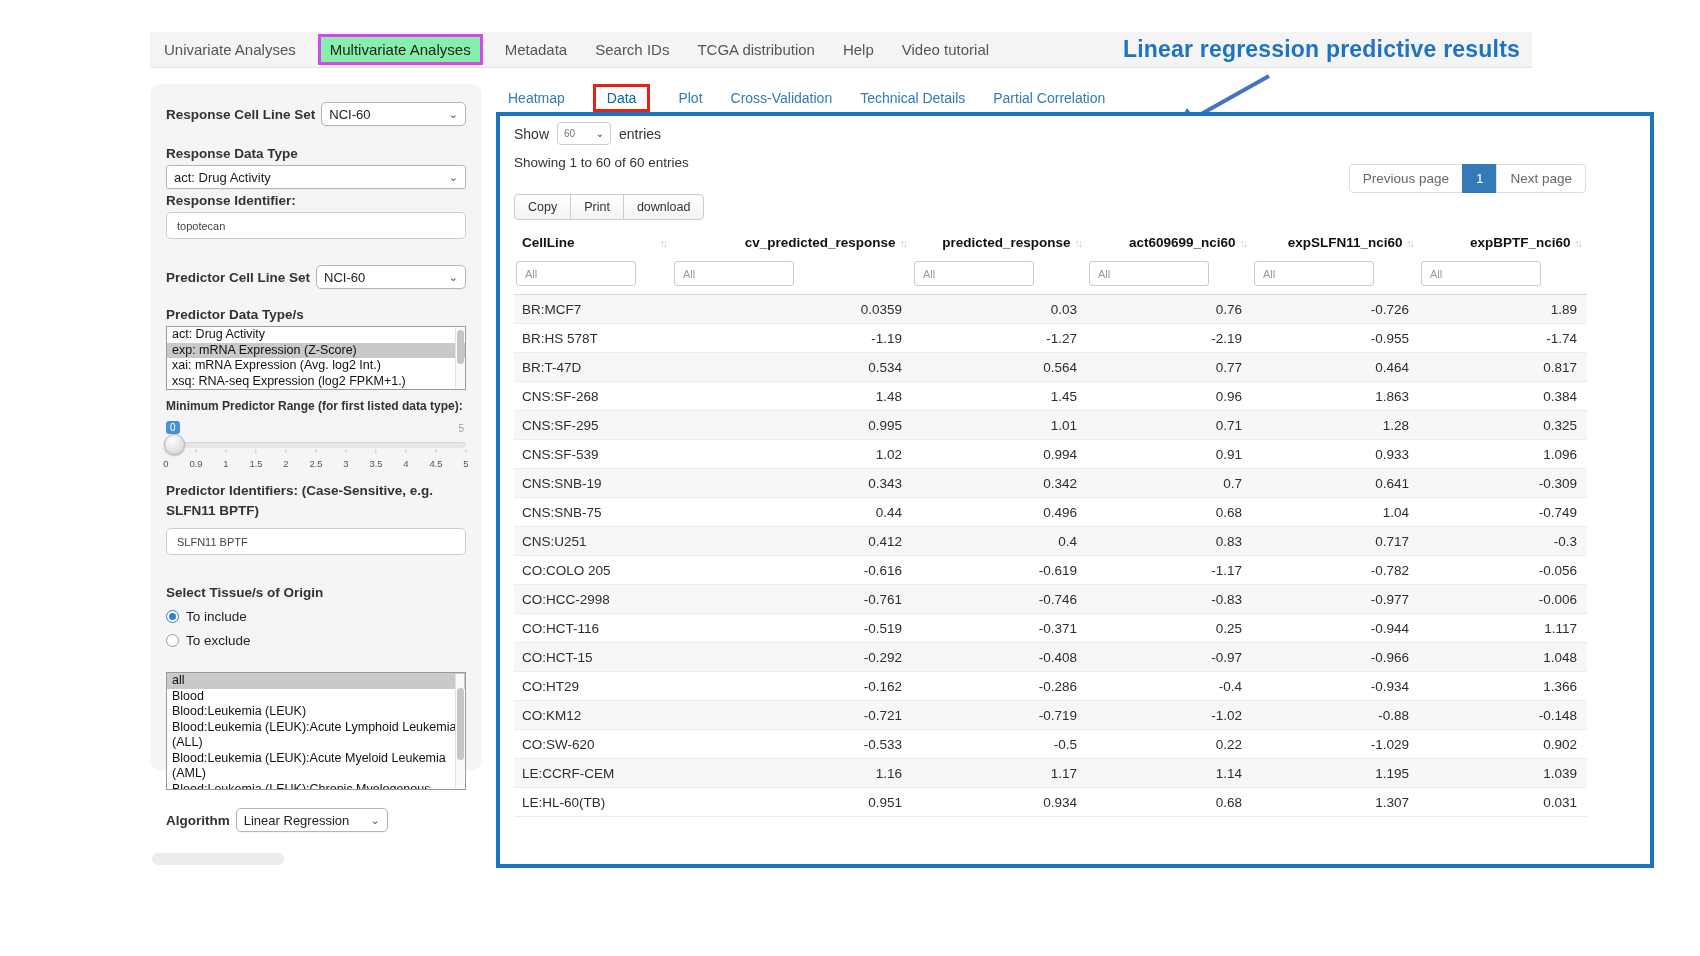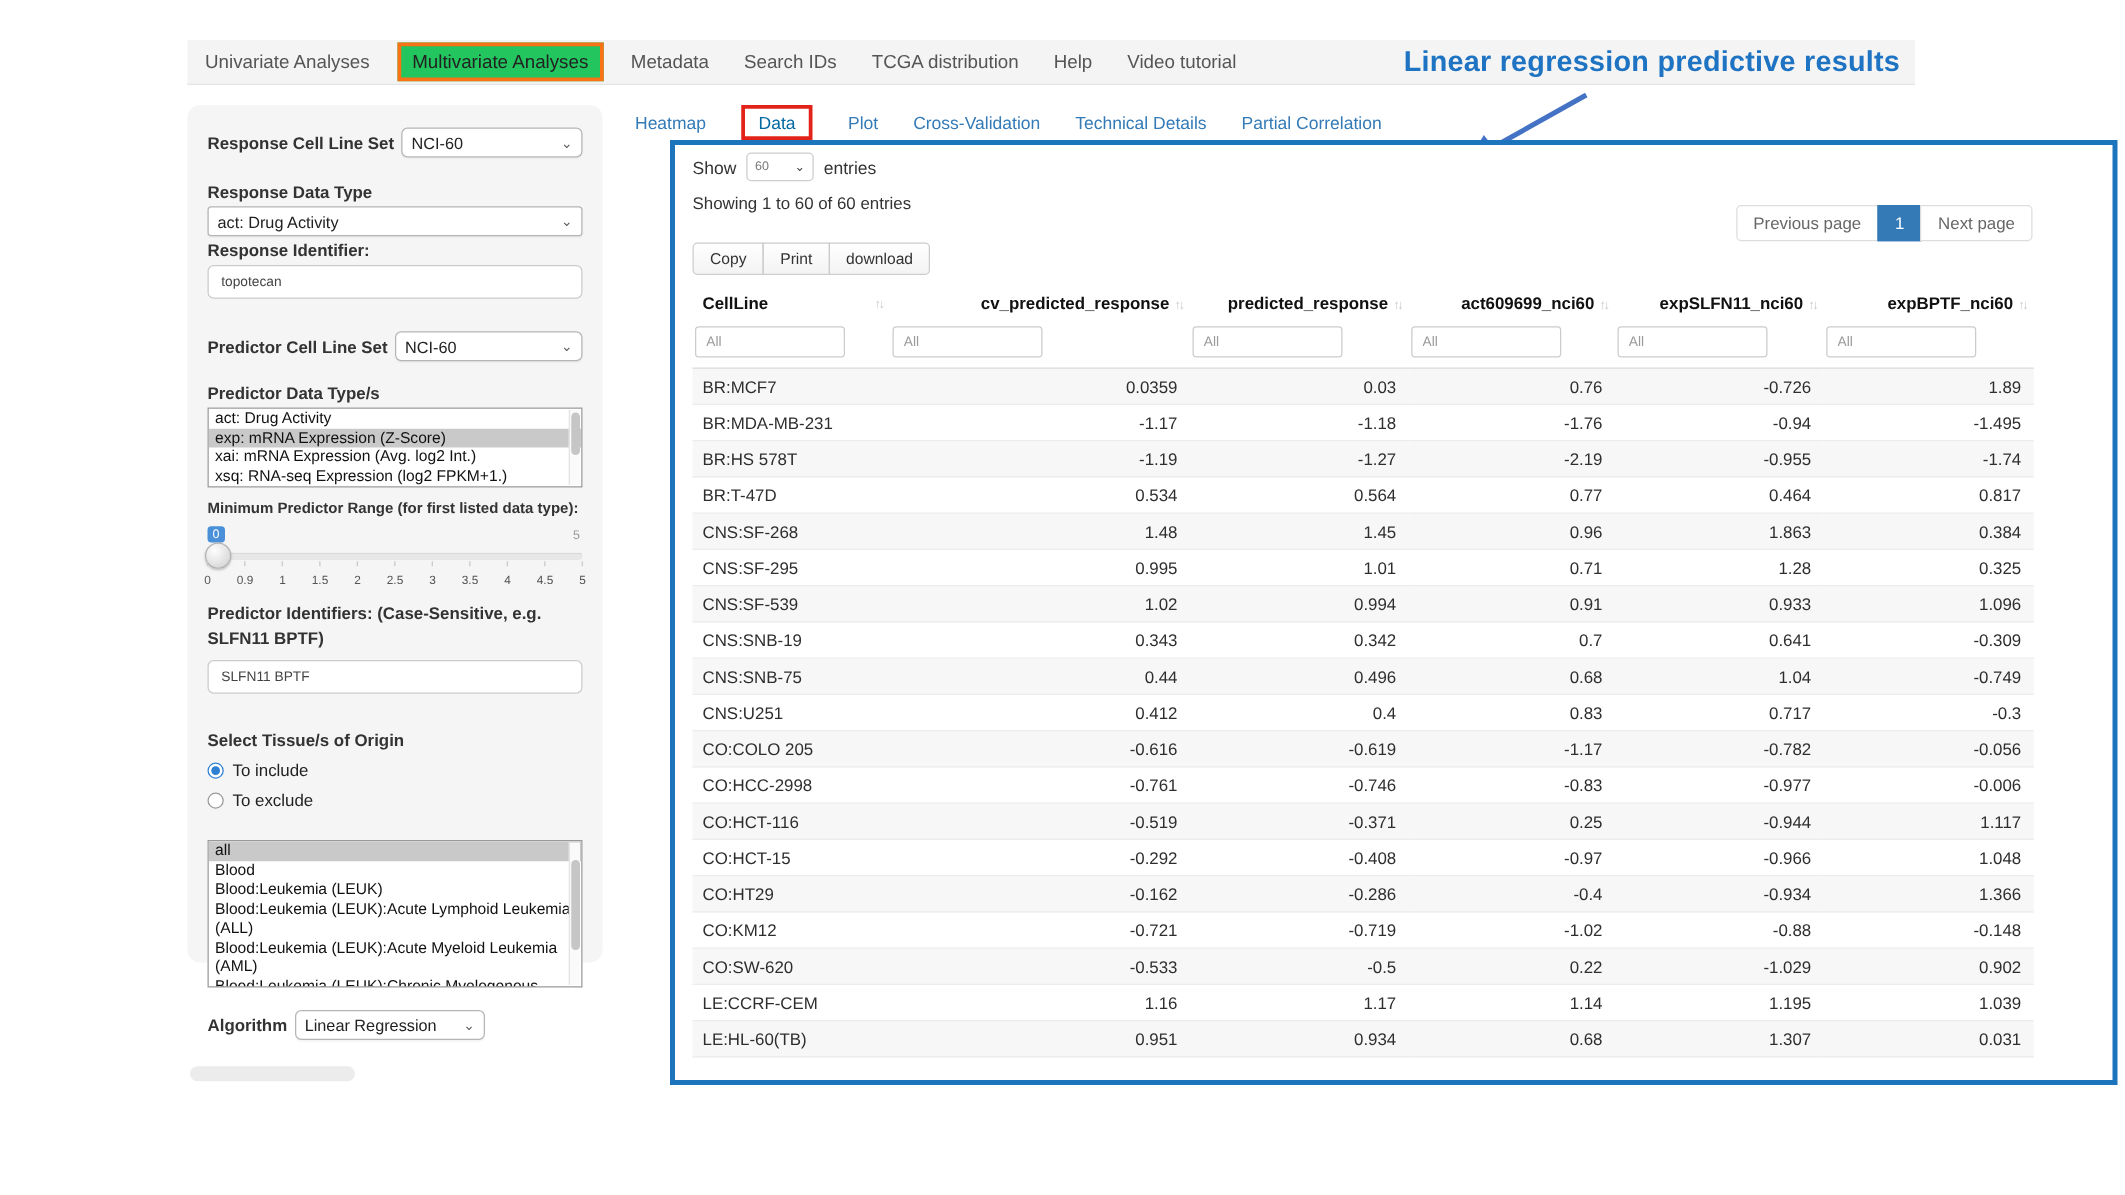--- a/index.html
+++ b/index.html
@@ -5,21 +5,21 @@
   * { margin:0; padding:0; box-sizing:border-box; }
   html,body { background:#fff; }
   body { font-family:"Liberation Sans", sans-serif; color:#333; }
   .stage { position:relative; width:1700px; height:956px; background:#fff; overflow:hidden; }
 
   
   .nav { position:absolute; left:150px; top:32px; width:1382px; height:36px;
          background:#f4f4f4; border-bottom:1px solid #e4e4e4;
          display:flex; align-items:center; font-size:15px; color:#555; }
   .nav-item { padding:0 14px; white-space:nowrap; cursor:pointer; }
-  .nav-item.hl { border:3px solid #f97316; background:#22c55e; color:#222;
+  .nav-item.hl { border:3px solid #d946ef; background:#86efac; color:#222;
                  padding:4px 9px; margin:0 8px; }
   .annotation { position:absolute; top:36px; right:180px; font-size:23px; font-weight:bold;
                 color:#1e73c2; letter-spacing:0.2px; }
   .arrow-svg { position:absolute; left:1165px; top:70px; }
 
   
   .sidebar { position:absolute; left:150px; top:84px; width:332px; height:686px;
              background:#f5f5f5; border-radius:10px; padding:18px 16px; font-size:13.5px; }
   .sb-label { font-weight:bold; color:#333; margin-bottom:4px; }
   .sb-row { display:flex; align-items:center; gap:6px; }
@@ -59,21 +59,21 @@
   .radio.on::after { content:""; position:absolute; inset:2px; border-radius:50%; background:#2f7fd3; }
 
   
   .tabs { position:absolute; left:508px; top:84px; display:flex; align-items:center; gap:28px;
           font-size:14px; color:#337ab7; }
   .tab { cursor:pointer; white-space:nowrap; }
   .tab.active { color:#0369a1; border:3px solid #e32219; padding:3px 11px; background:#fff; }
 
   
   .panel { position:absolute; left:496px; top:112px; width:1158px; height:756px;
-           border:4px solid #1b74bc; background:#fff; padding:6px 12px 16px 14px; overflow:hidden;margin-left:40px; }
+           border:4px solid #1b74bc; background:#fff; padding:6px 12px 16px 14px; overflow:hidden; }
   .show-row { display:flex; align-items:center; gap:8px; font-size:14px; color:#333; }
   .mini-select { width:54px; height:23px; border:1px solid #ccc; border-radius:4px; background:#fff;
                  display:flex; align-items:center; justify-content:space-between; padding:0 6px; cursor:pointer; }
   .mini-select .val { font-size:10px; color:#777; }
   .mini-select .caret { font-size:10px; color:#444; }
   .summary { margin-top:10px; font-size:13.5px; color:#333; }
   .pagination { position:absolute; top:48px; right:64px; display:flex; }
   .page-btn { border:1px solid #ddd; background:#fff; color:#676767; font-size:13.5px;
               padding:6px 13px; cursor:pointer; margin-left:-1px; white-space:nowrap; }
   .page-btn:first-child { border-radius:4px 0 0 4px; margin-left:0; }
@@ -286,28 +286,20 @@
       <tbody class="rows" id="tbody">
           <tr>
             <td class="name">BR:MCF7</td>
             <td>0.0359</td>
             <td>0.03</td>
             <td>0.76</td>
             <td>-0.726</td>
             <td>1.89</td>
           </tr>
           <tr>
-            <td class="name">BR:MDA-MB-231</td>
-            <td>-1.17</td>
-            <td>-1.18</td>
-            <td>-1.76</td>
-            <td>-0.94</td>
-            <td>-1.495</td>
-          </tr>
-          <tr>
             <td class="name">BR:HS 578T</td>
             <td>-1.19</td>
             <td>-1.27</td>
             <td>-2.19</td>
             <td>-0.955</td>
             <td>-1.74</td>
           </tr>
           <tr>
             <td class="name">BR:T-47D</td>
             <td>0.534</td>

